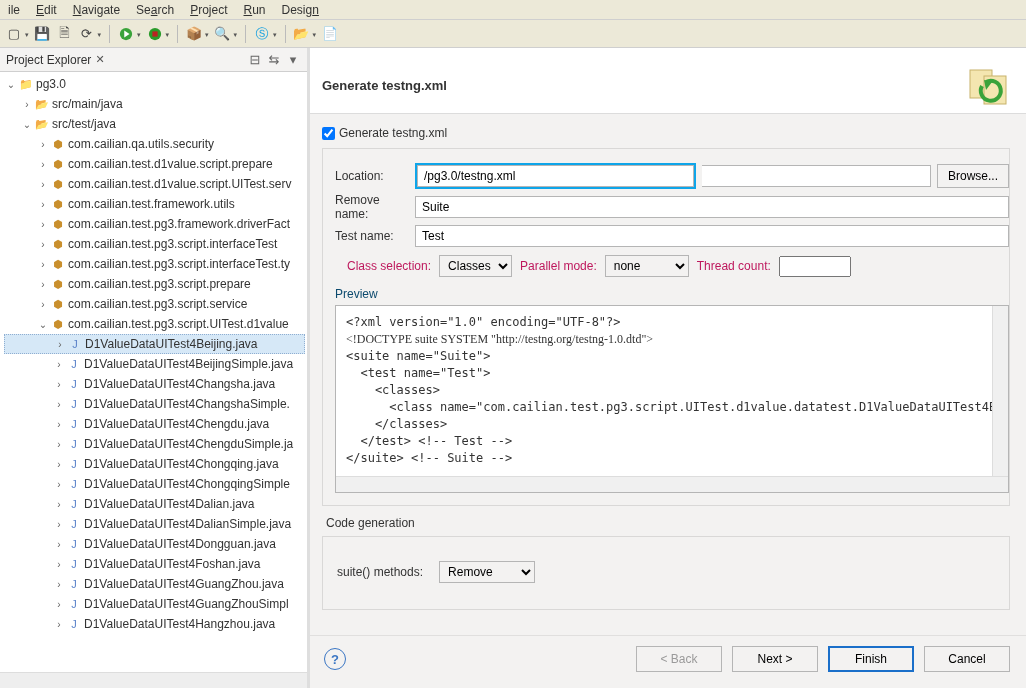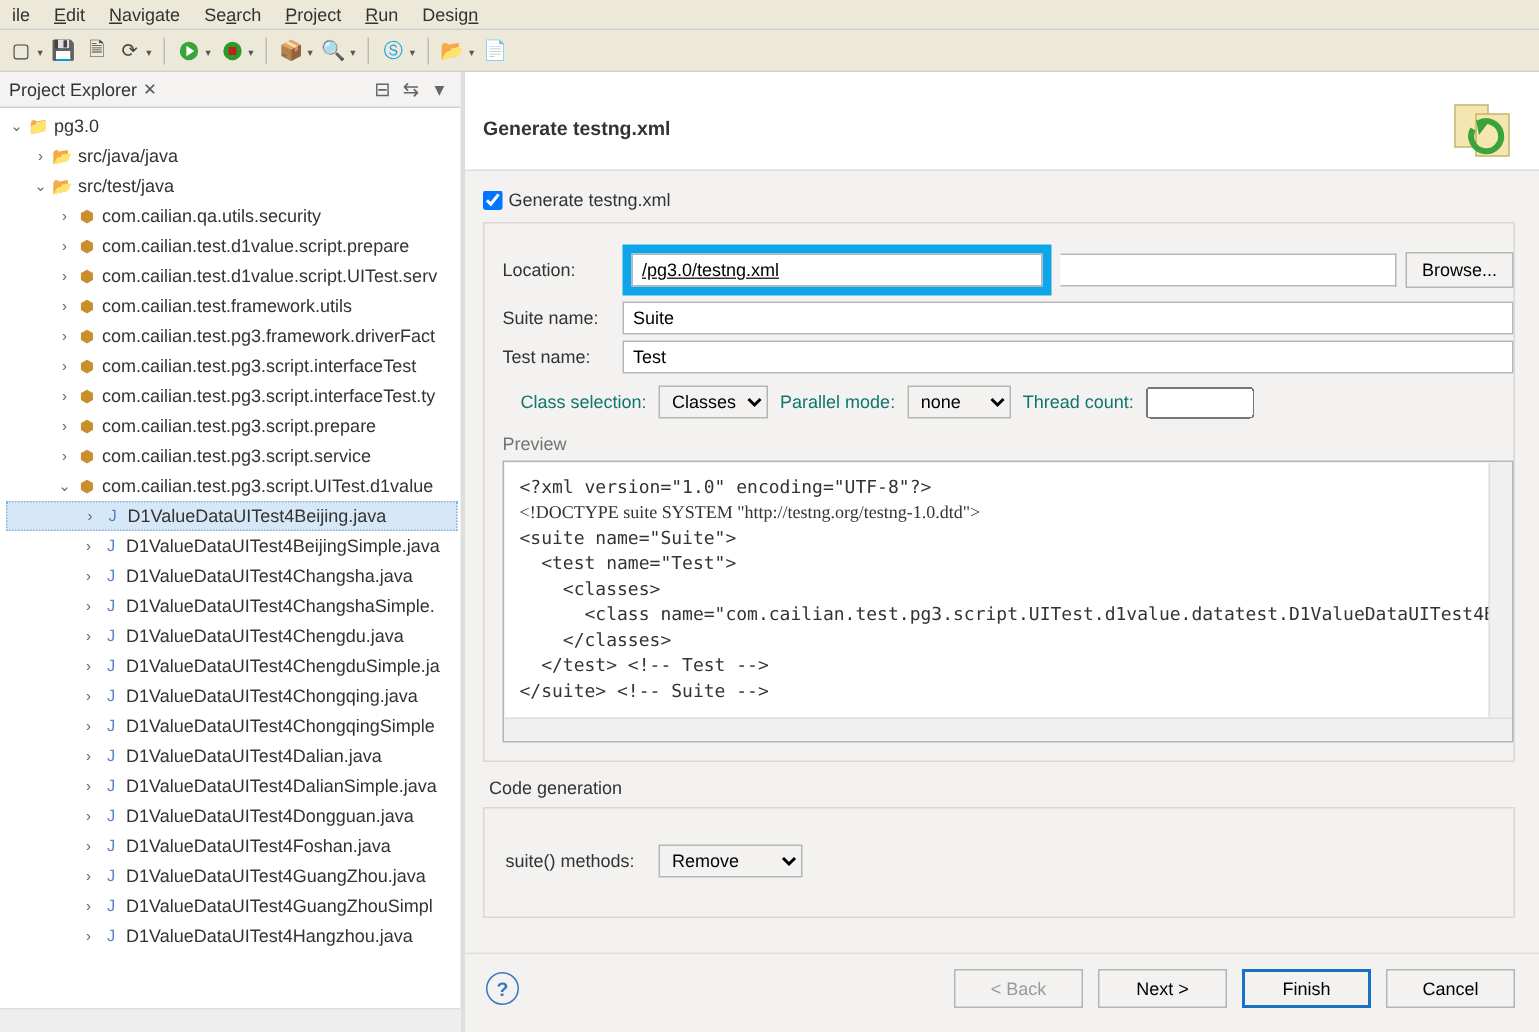--- a/index.html
+++ b/index.html
@@ -122,29 +122,29 @@
 .form-row label{ width:74px; text-align:left; color:#333}
 .form-row input[type=text]{
   flex:1; height:22px; border:1px solid #b5b5b5; padding:0 6px; font-size:12px;
   background:#fff;
 }
 .btn{
   height:24px; padding:0 10px;
   background:#f3f2f1; border:1px solid #b5b5b5; font-size:12px;
   cursor:pointer;
 }
-.red-box{ border:7px solid #0ea5e9;text-decoration:underline; }
+.red-box{ border:3px solid #0ea5e9; }
 .inline-row{ display:flex; align-items:center; gap:8px; margin-top:8px}
-.inline-row label{ color:#0f766e}
+.inline-row label{ color:#be185d}
 select{
   height:22px; border:1px solid #b5b5b5; background:#f3f2f1; font-size:12px;
   padding:0 4px;
 }
 input.small{ width:72px !important; flex:none !important}
-.sec-label{ margin:10px 0 4px 0; color:#737373}
+.sec-label{ margin:10px 0 4px 0; color:#0c4a6e}
 .preview-box{
   border:1px solid #b5b5b5; background:#fff; padding:8px 10px 20px 10px;
   font-family:Consolas, monospace; font-size:12px; color:#333;
   height:188px; overflow:auto; line-height:17px;
   position:relative;
 }
 .preview-box .sbv{position:absolute;right:0;top:0;bottom:16px;width:16px;background:#f0f0f0;border-left:1px solid #ddd}
 .preview-box .sbh{position:absolute;left:0;right:0;bottom:0;height:16px;background:#f0f0f0;border-top:1px solid #ddd}
 .codegen-hdr{ margin:8px 0 6px 4px; color:#333}
 .suite-row{ display:flex; align-items:center; gap:16px; padding:14px 2px}
@@ -233,21 +233,21 @@
     </div>
     <div class="tree" id="tree">
         <div class="tree-row" style="padding-left: 0px;">
           <span class="twist">⌄</span>
           <span class="ticon proj">📁</span>
           <span class="tree-label">pg3.0</span>
         </div>
         <div class="tree-row" style="padding-left: 16px;">
           <span class="twist">›</span>
           <span class="ticon folder">📂</span>
-          <span class="tree-label">src/java/java</span>
+          <span class="tree-label">src/main/java</span>
         </div>
         <div class="tree-row" style="padding-left: 16px;">
           <span class="twist">⌄</span>
           <span class="ticon folder">📂</span>
           <span class="tree-label">src/test/java</span>
         </div>
         <div class="tree-row" style="padding-left: 32px;">
           <span class="twist">›</span>
           <span class="ticon pkg">⬢</span>
           <span class="tree-label">com.cailian.qa.utils.security</span>
@@ -398,33 +398,33 @@
       <div class="group">
         <div class="form-row">
           <label>Location:</label>
           <span class="red-box truncate" style="display:flex">
               <input type="text" style="margin: -1px;" value="/pg3.0/testng.xml">
             </span>
           <input type="text" style="flex: 2 1 0%; height: 22px; border-top: 1px solid rgb(181, 181, 181); border-right: 1px solid rgb(181, 181, 181); border-bottom: 1px solid rgb(181, 181, 181); border-image: initial; border-left: none;">
           <button class="btn">Browse...</button>
         </div>
         <div class="form-row">
-          <label>Suite name:</label>
+          <label>Remove name:</label>
           <input type="text" value="Suite" style="">
         </div>
         <div class="form-row">
           <label>Test name:</label>
           <input type="text" value="Test" style="">
         </div>
 
         <div class="inline-row" style="padding-left:12px">
           <label>Class selection:</label>
           <select><option>Classes</option></select>
           <label>Parallel mode:</label>
-          <select style="width:69px"><option>none</option></select>
+          <select style="width:84px"><option>none</option></select>
           <label>Thread count:</label>
           <input type="text" class="small" value="" style="">
         </div>
 
         <div class="sec-label">Preview</div>
         <div class="preview-box" id="preview">
           <div style="white-space: pre;">&lt;?xml version="1.0" encoding="UTF-8"?&gt;</div>
             <div style="white-space: pre; font-family: Liberation Serif, serif;">&lt;!DOCTYPE suite SYSTEM "http://testng.org/testng-1.0.dtd"&gt;</div>
             <div style="white-space: pre;">&lt;suite name="Suite"&gt;</div>
             <div style="white-space: pre;">  &lt;test name="Test"&gt;</div>

